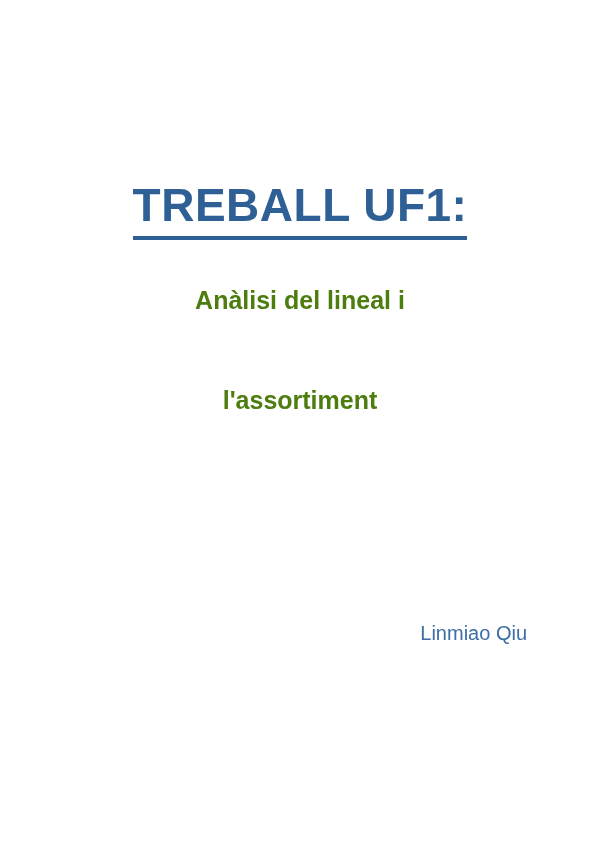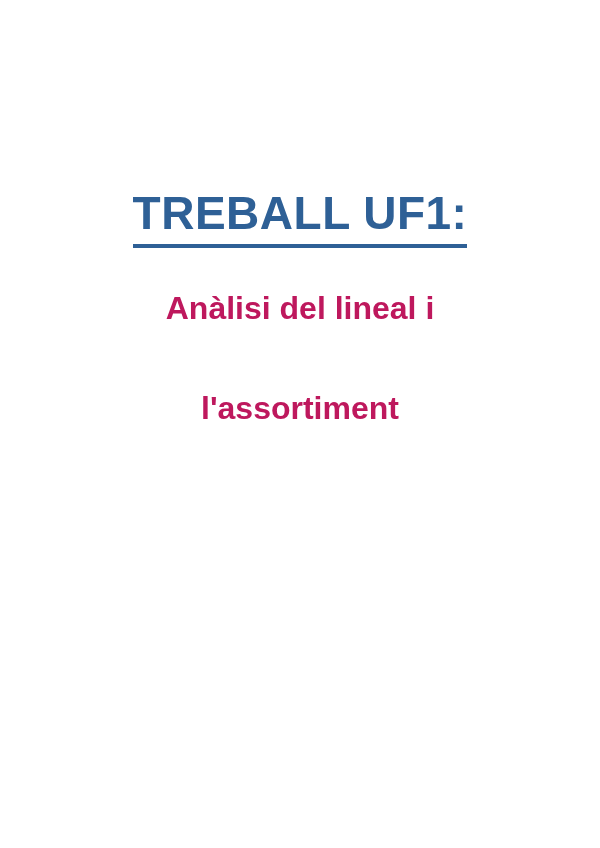--- a/index.html
+++ b/index.html
@@ -25,21 +25,21 @@
   
   .title-block {
     position: absolute;
     left: 0;
     top: 168px;
     width: 600px;
     text-align: center;
   }
 
   .doc-title {
-    margin: 16px;
+    margin: 8px;
     font-size: 46px;
     font-weight: bold;
     line-height: 58px;
     letter-spacing: 0.5px;
     color: #2E6096;
     white-space: nowrap;
   }
 
   .doc-title .title-text {
     display: inline-block;
@@ -51,23 +51,23 @@
     position: absolute;
     left: 0;
     right: 0;
     bottom: 0;
     height: 4px;
     background: #2E6096;
   }
 
   .subtitle-line {
     margin: 0;
-    font-size: 32px;
+    font-size: 25px;
     font-weight: bold;
-    color: #be185d;
+    color: #4d7c0f;
     line-height: 44px;
     white-space: nowrap;
   }
 
   .subtitle-line-1 {
     margin-top: 38px;
   }
 
   .subtitle-line-2 {
     margin-top: 56px;
@@ -104,15 +104,16 @@
       </span>
     </h1>
 
     <p class="subtitle-line subtitle-line-1">Anàlisi del lineal i</p>
 
     <p class="subtitle-line subtitle-line-2">l'assortiment</p>
 
   </div>
 
   <div class="author-block">
+    <p class="author-line">Linmiao Qiu</p>
   </div>
 
 </div>
 
 </body></html>

